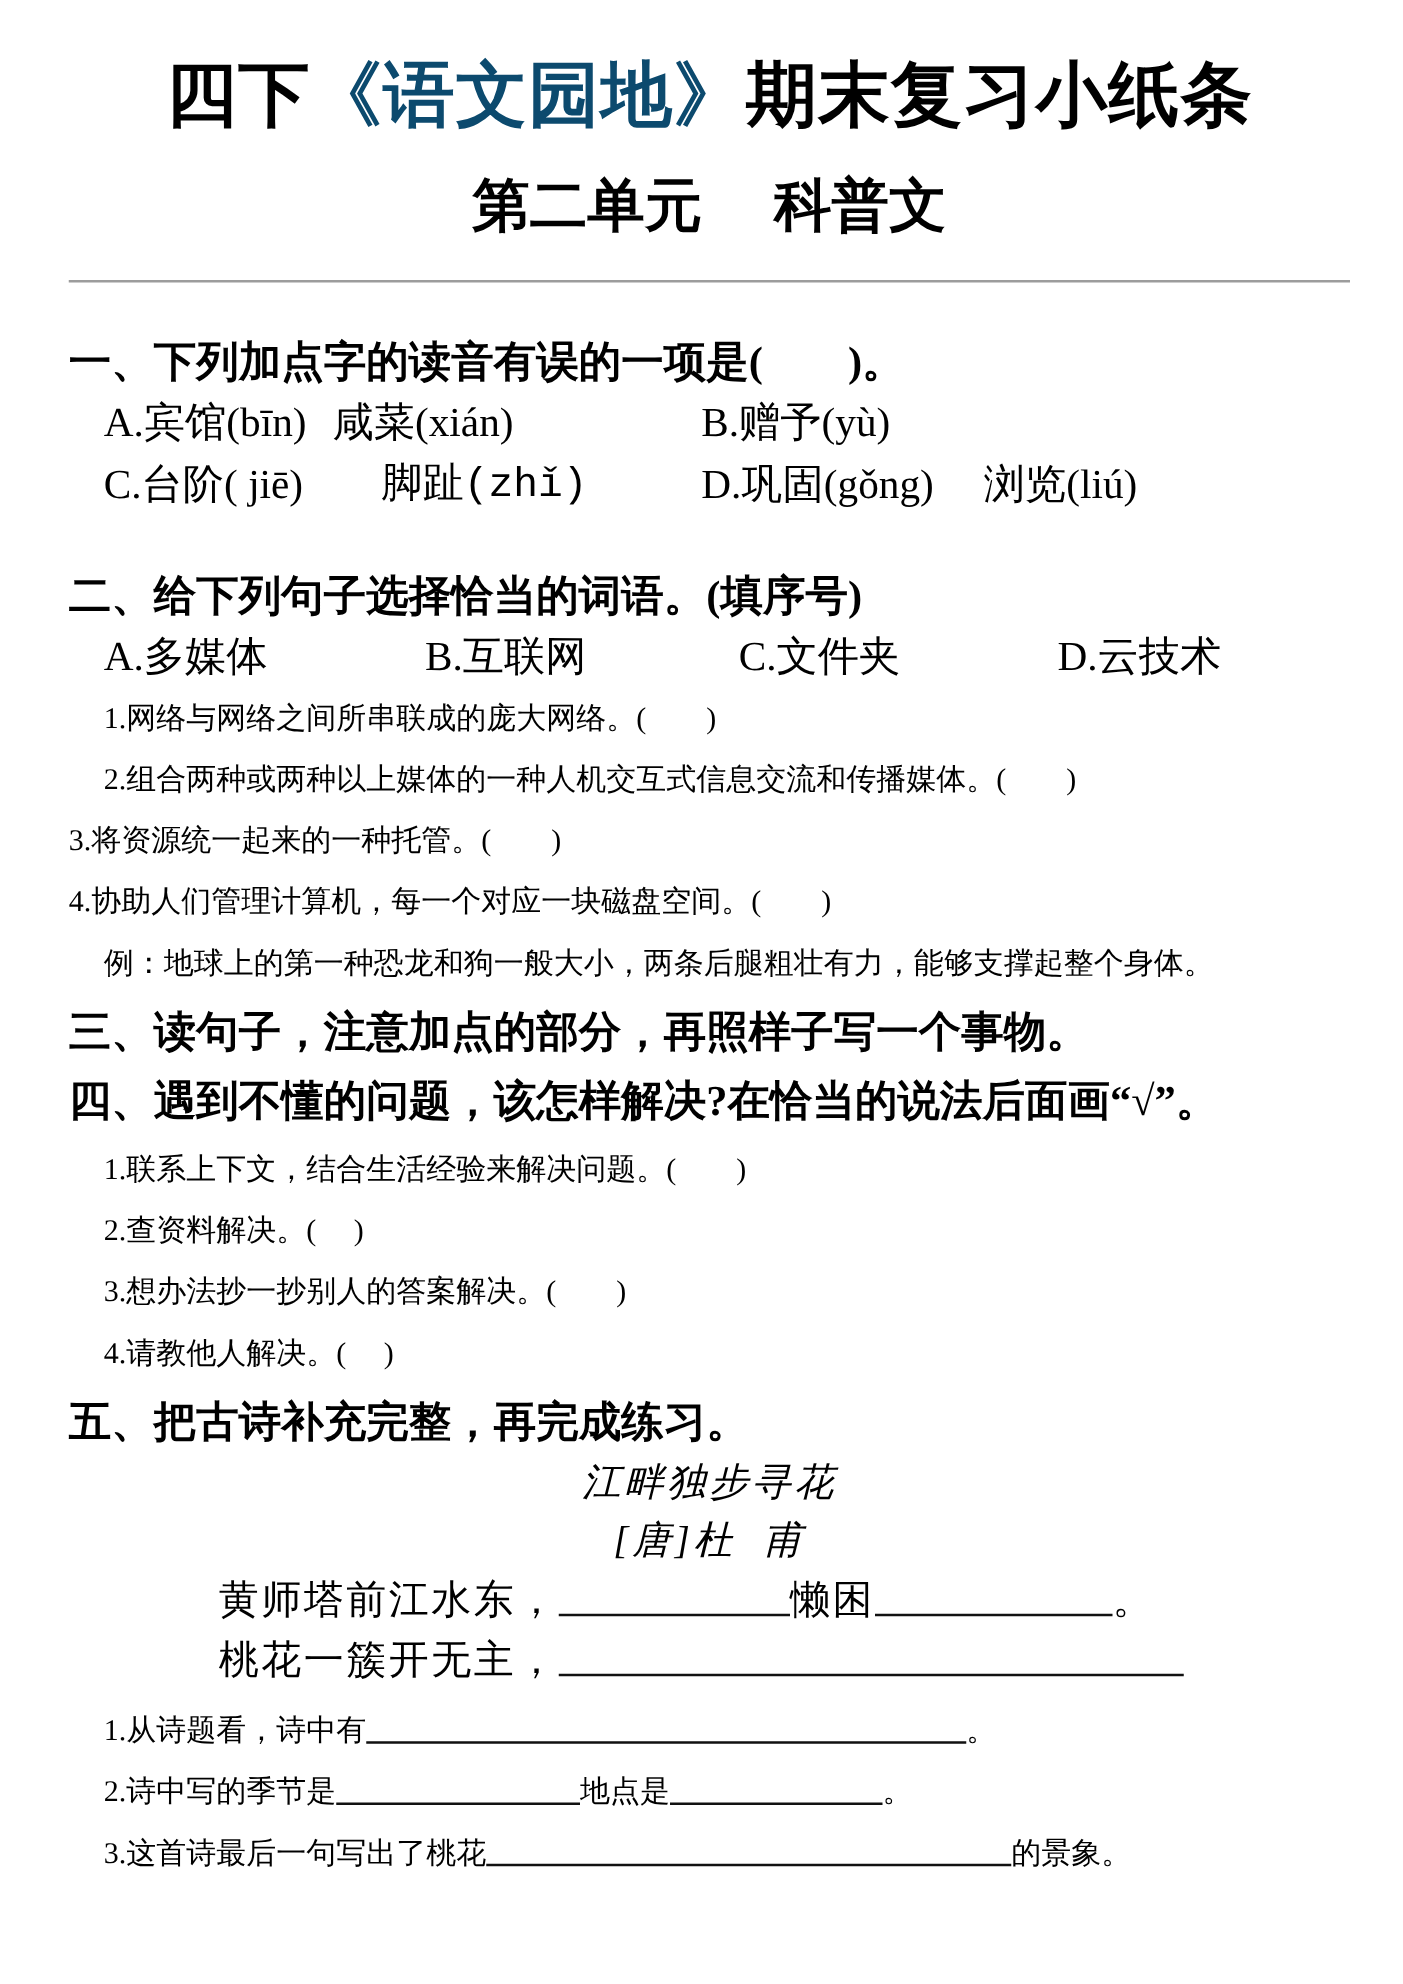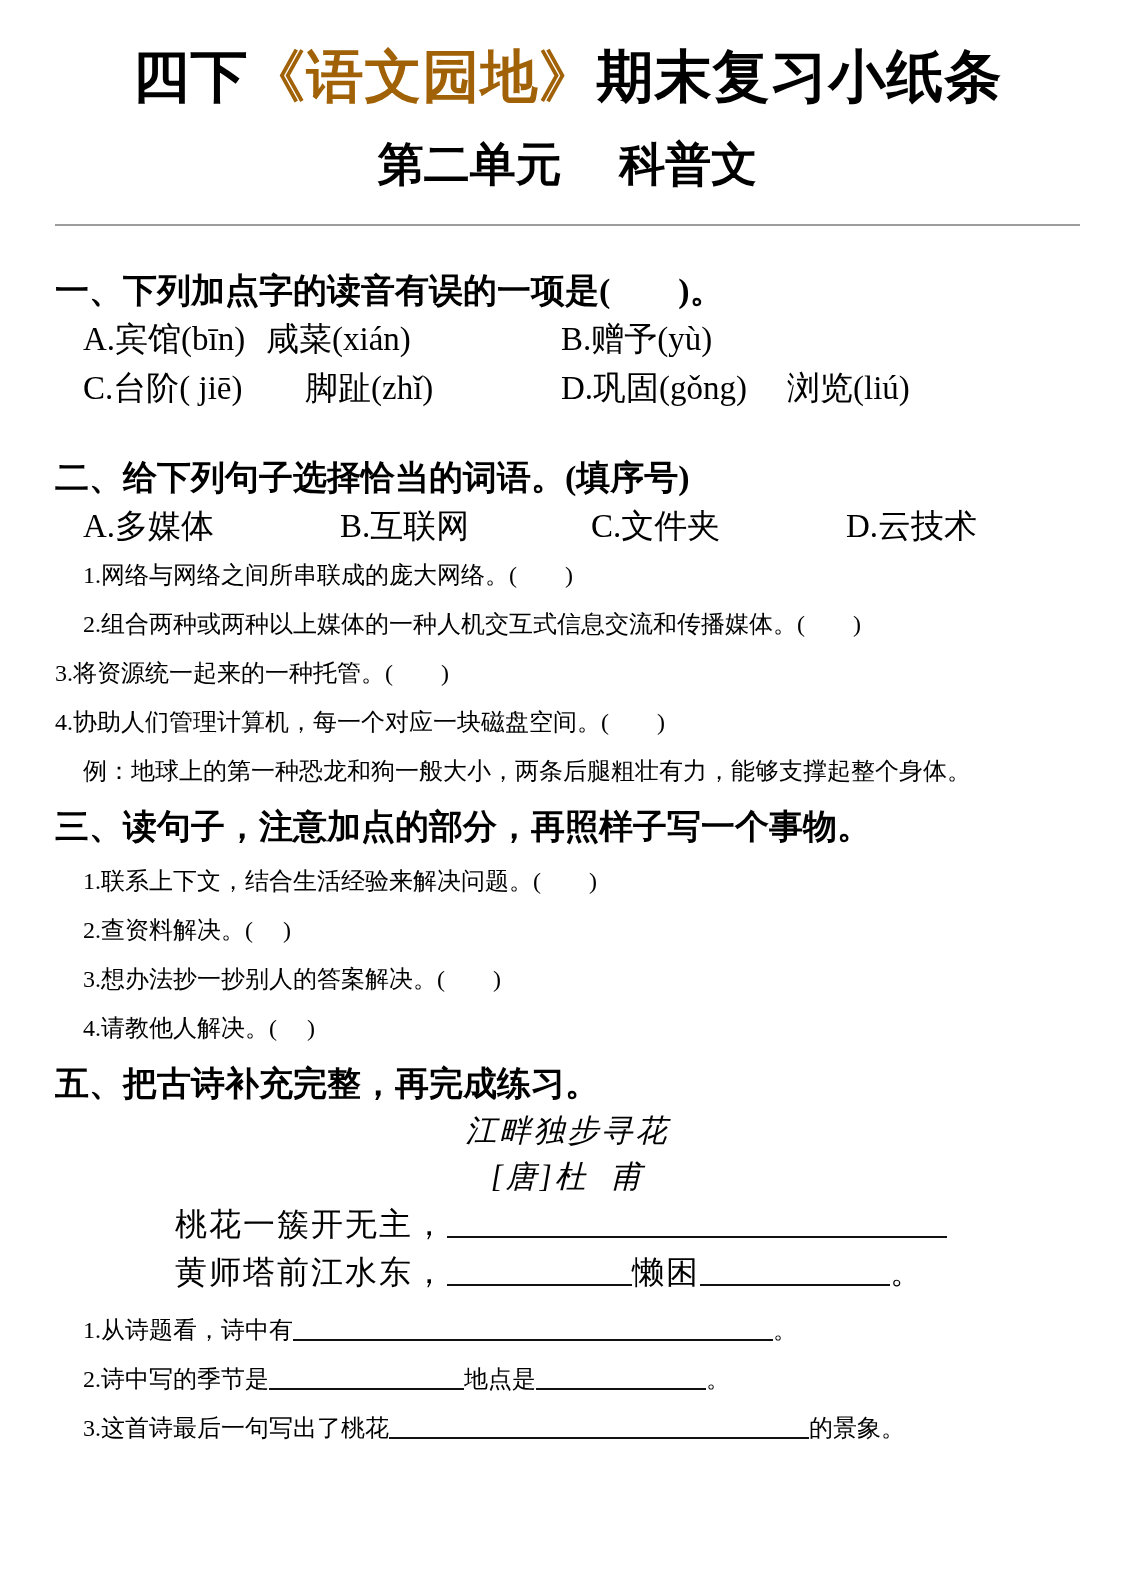--- a/index.html
+++ b/index.html
@@ -21,21 +21,21 @@
   
   .page-title {
     margin: 0;
     text-align: center;
     font-size: 57px;
     font-weight: bold;
     line-height: 74px;
     letter-spacing: 1px;
     white-space: nowrap;
   }
-  .page-title .hl { color: #a16207; }
+  .page-title .hl { color: #0c4a6e; }
   .page-subtitle {
     margin: 22px 0 0 0;
     text-align: center;
     font-size: 46px;
     font-weight: bold;
     line-height: 58px;
     white-space: pre-wrap;
   }
   .divider {
     border: 0;
@@ -64,21 +64,21 @@
     display: flex;
     padding-left: 28px;
     font-size: 33px;
     line-height: 49px;
   }
   .opt-row span { flex: none; white-space: pre; }
   .q1r1-c1 { width: 183px; }
   .q1r1-c2 { width: 295px; font-family: Liberation Serif, serif; }
   .q1r1-c3 { width: 226px; }
   .q1r2-c1 { width: 222px; }
-  .q1r2-c2 { width: 256px; }
+  .q1r2-c2 { width: 256px; font-family: Liberation Mono, monospace; }
   .q1r2-c3 { width: 226px; }
   .q2-c1 { width: 257px; }
   .q2-c2 { width: 251px; }
   .q2-c3 { width: 255px; }
   
   .poem-center {
     margin: 0;
     text-align: center;
     font-size: 31px;
     line-height: 46px;
@@ -148,34 +148,35 @@
     <p class="line">3.将资源统一起来的一种托管。(　　)</p>
     <p class="line">4.协助人们管理计算机，每一个对应一块磁盘空间。(　　)</p>
   </section>
 
   <section>
     <p class="line indent maxw-1000">例：地球上的第一种恐龙和狗一般大小，两条后腿粗壮有力，能够支撑起整个身体。</p>
     <p class="line qh mt6">三、读句子，注意加点的部分，再照样子写一个事物。</p>
   </section>
 
   <section>
+    <p class="line qh mt6">四、遇到不懂的问题，该怎样解决?在恰当的说法后面画“√”。</p>
     <p class="line indent mt6">1.联系上下文，结合生活经验来解决问题。(　　)</p>
     <p class="line indent">2.查资料解决。(　 )</p>
     <p class="line indent">3.想办法抄一抄别人的答案解决。(　　)</p>
     <p class="line indent">4.请教他人解决。(　 )</p>
   </section>
 
   <section>
     <p class="line qh mt6">五、把古诗补充完整，再完成练习。</p>
     <p class="poem-center mt10">江畔独步寻花</p>
     <p class="poem-center">[唐]杜  甫</p>
 
+    <p class="poem-line mt10"><span>黄师塔前江水东，</span><span class="blank bl-185"></span><span>懒困</span><span class="blank bl-190"></span><span>。</span></p>
+
     <p class="poem-line"><span>桃花一簇开无主，</span><span class="blank bl-500"></span></p>
-
-    <p class="poem-line mt10"><span>黄师塔前江水东，</span><span class="blank bl-185"></span><span>懒困</span><span class="blank bl-190"></span><span>。</span></p>
 
     <p class="line mt10 indent"><span>1.从诗题看，诗中有</span><span class="blank bl-480"></span><span>。</span></p>
 
     <p class="line indent"><span>2.诗中写的季节是</span><span class="blank bl-195"></span><span>地点是</span><span class="blank bl-170"></span><span>。</span></p>
 
     <p class="line indent"><span>3.这首诗最后一句写出了桃花</span><span class="blank bl-420"></span><span>的景象。</span></p>
   </section>
 
 </div>
 

